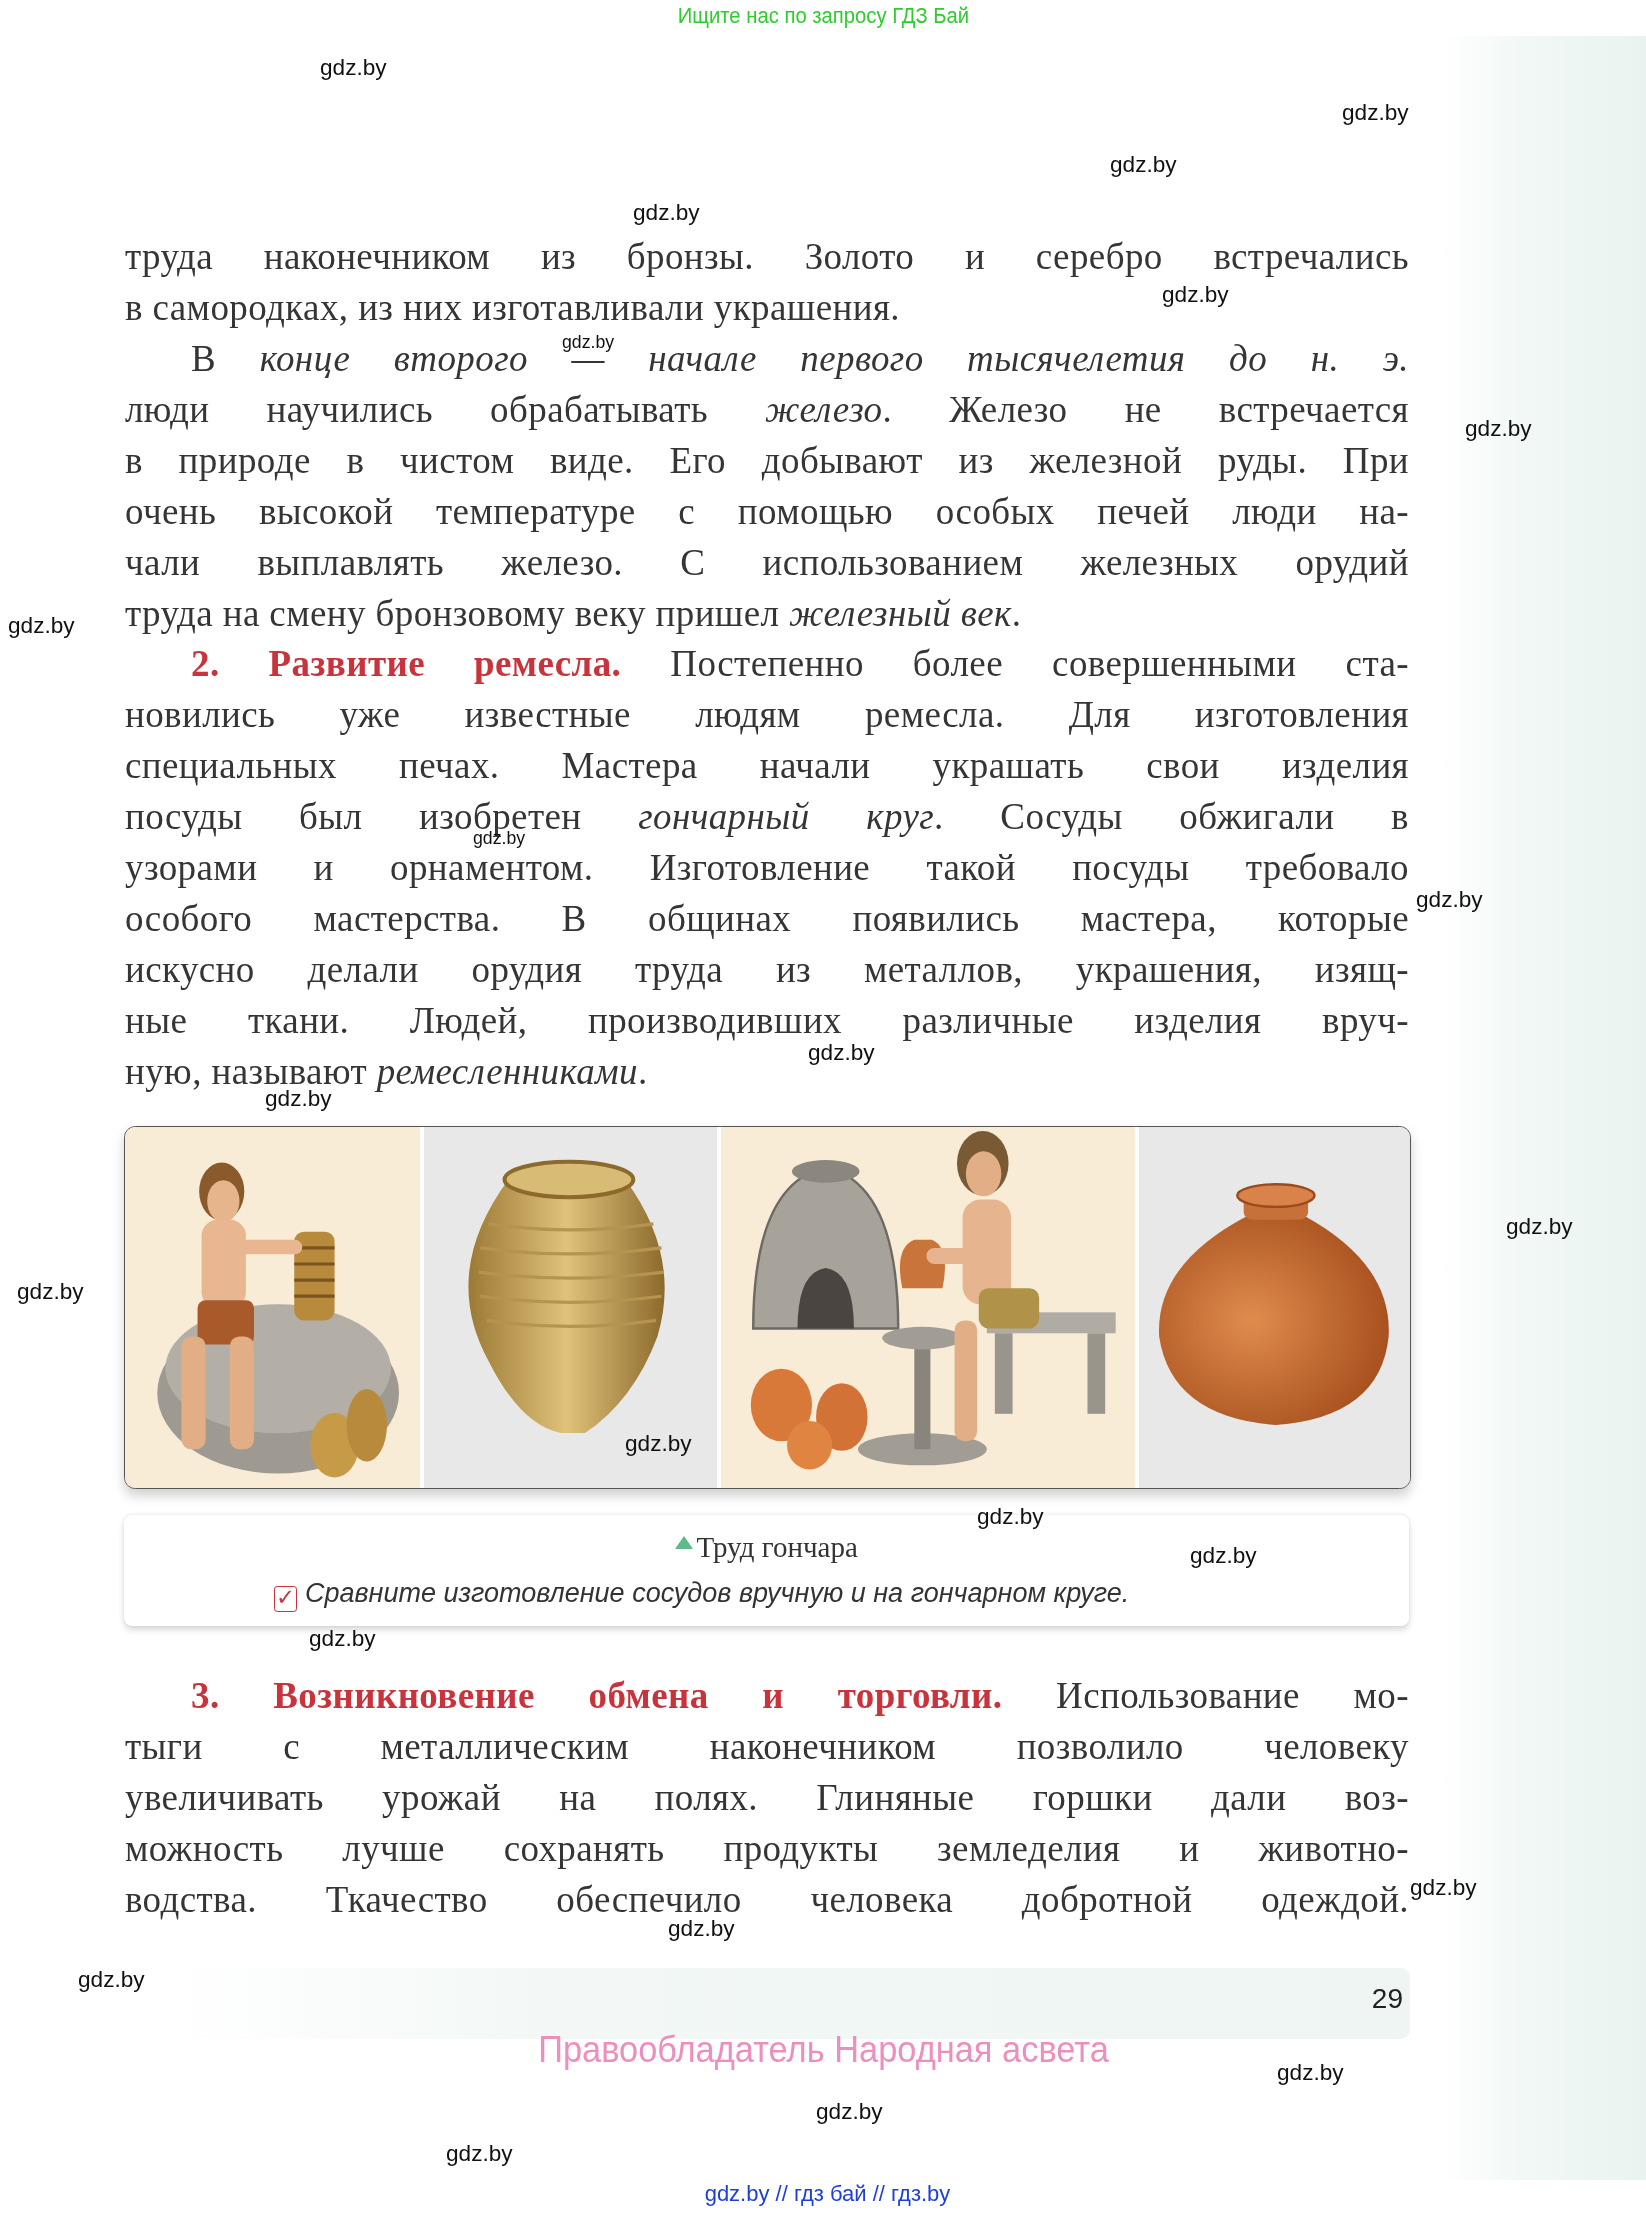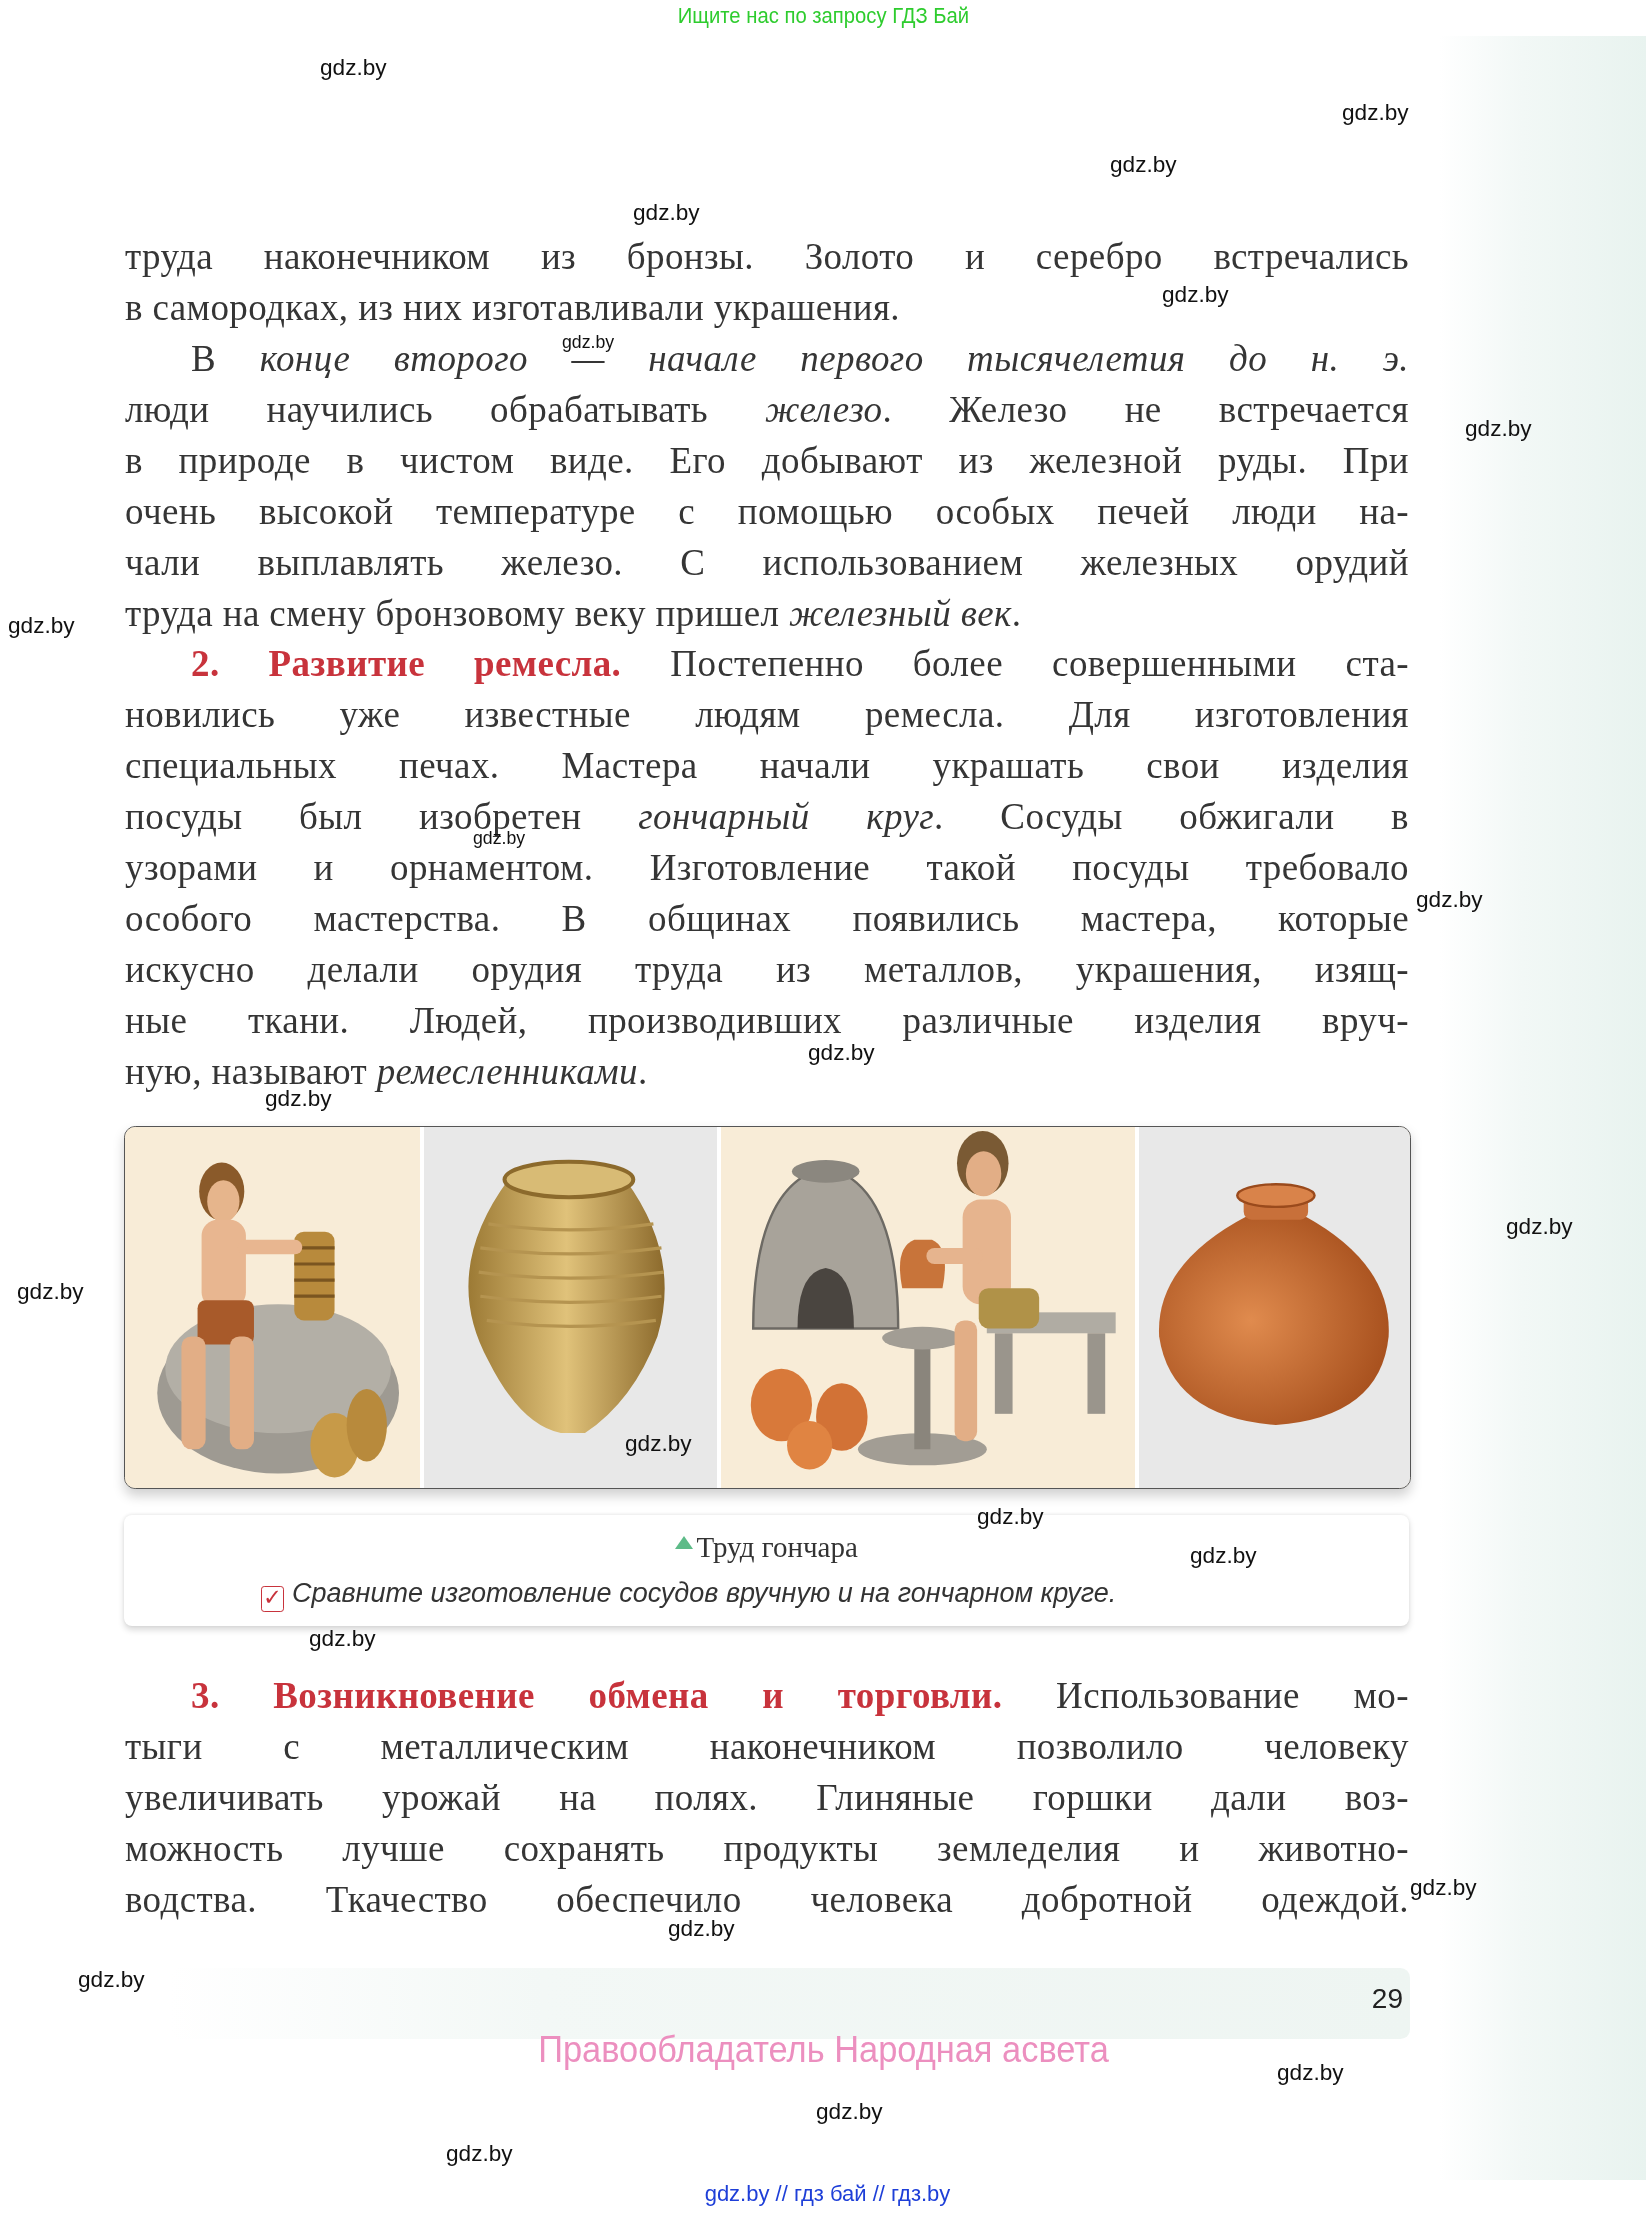--- a/index.html
+++ b/index.html
@@ -52,21 +52,21 @@
     .caption-title {
       position: absolute; left: 0; top: 16px; width: 100%; text-align: center;
       font-size: 29px; color: #333;
     }
     .tri {
       display: inline-block; width: 0; height: 0;
       border-left: 9.7px solid transparent; border-right: 9.7px solid transparent;
       border-bottom: 13px solid #5dbb88; margin-right: 3.2px; vertical-align: 8px;
     }
     .caption-task {
-      position: absolute; left: 137px; top: 63px;
+      position: absolute; left: 150px; top: 63px;
       font-family: "Liberation Sans", sans-serif; font-style: italic;
       font-size: 27px; color: #333;
     }
     .check {
       display: inline-block; width: 21px; height: 24px; border: 1.6px solid #c8333c;
       border-radius: 3.2px; color: #c8333c; font-size: 22.6px; line-height: 22.6px;
       text-align: center; margin-right: 8px; vertical-align: -3.2px; font-style: normal;
     }
     .footer-bar {
       position: absolute; left: 169px; top: 1968px; width: 1241px; height: 71px;

